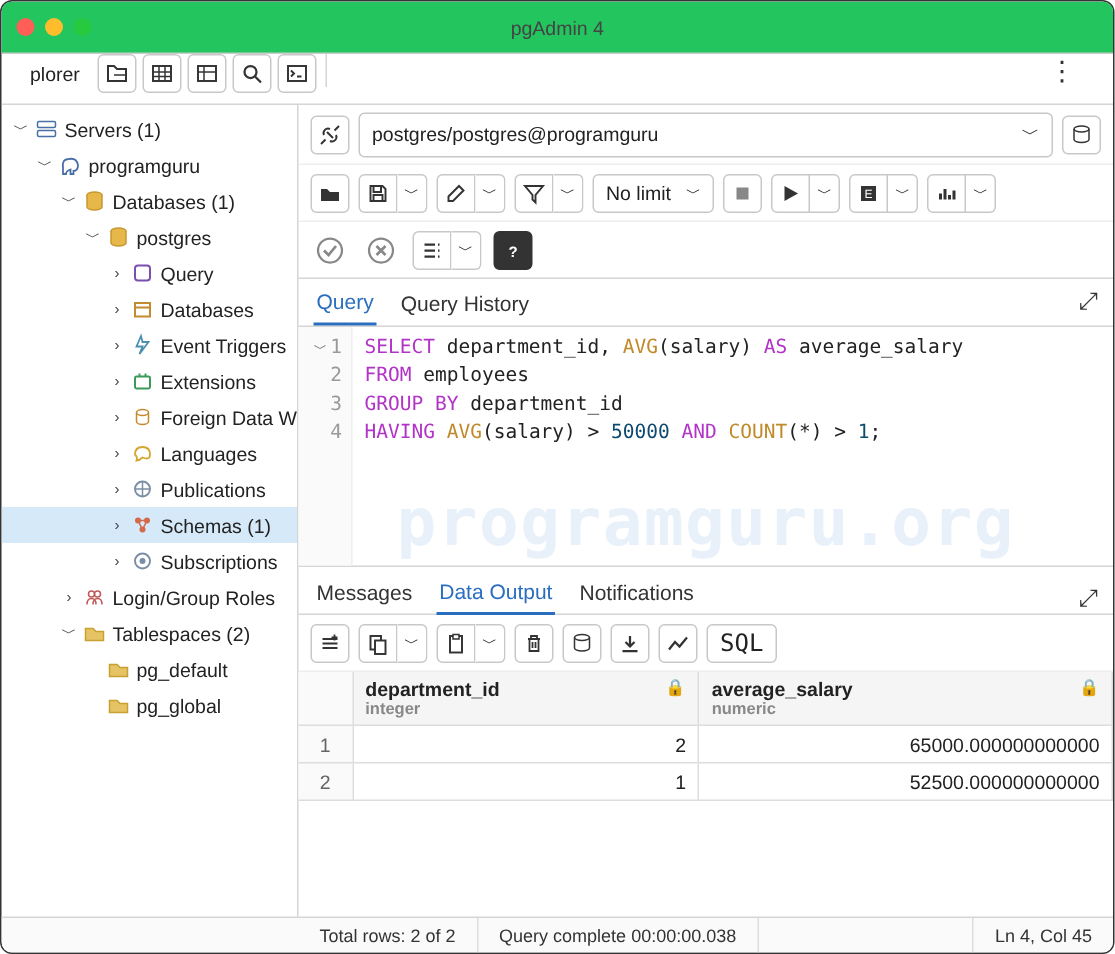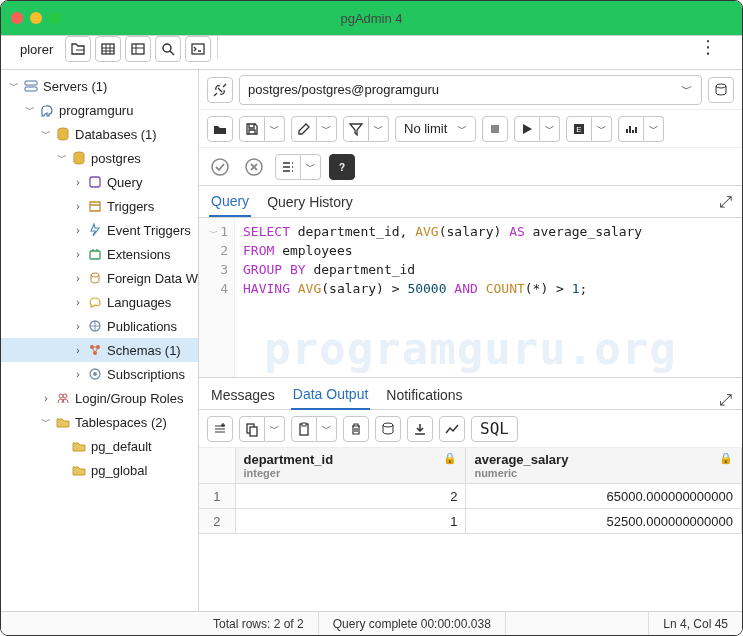--- a/index.html
+++ b/index.html
@@ -202,21 +202,21 @@
         </span>
         <span>Query</span>
       </div>
     <div class="tree-row ind4">
         <span class="tog">›</span>
         <span class="tree-icon">
           <svg viewBox="0 0 16 16">
             <path d="M3 4 H13 V13 H3 Z M3 7 H13" fill="none" stroke="#c48a30" stroke-width="1.3"></path>
           </svg>
         </span>
-        <span>Triggers</span>
+        <span>Databases</span>
       </div>
     <div class="tree-row ind4">
         <span class="tog">›</span>
         <span class="tree-icon">
           <svg viewBox="0 0 16 16">
             <path d="M7 2 L4 9 H8 L6 14 L12 6 H8 Z" fill="none" stroke="#4a8fb0" stroke-width="1.2"></path>
           </svg>
         </span>
         <span>Event Triggers</span>
       </div>

